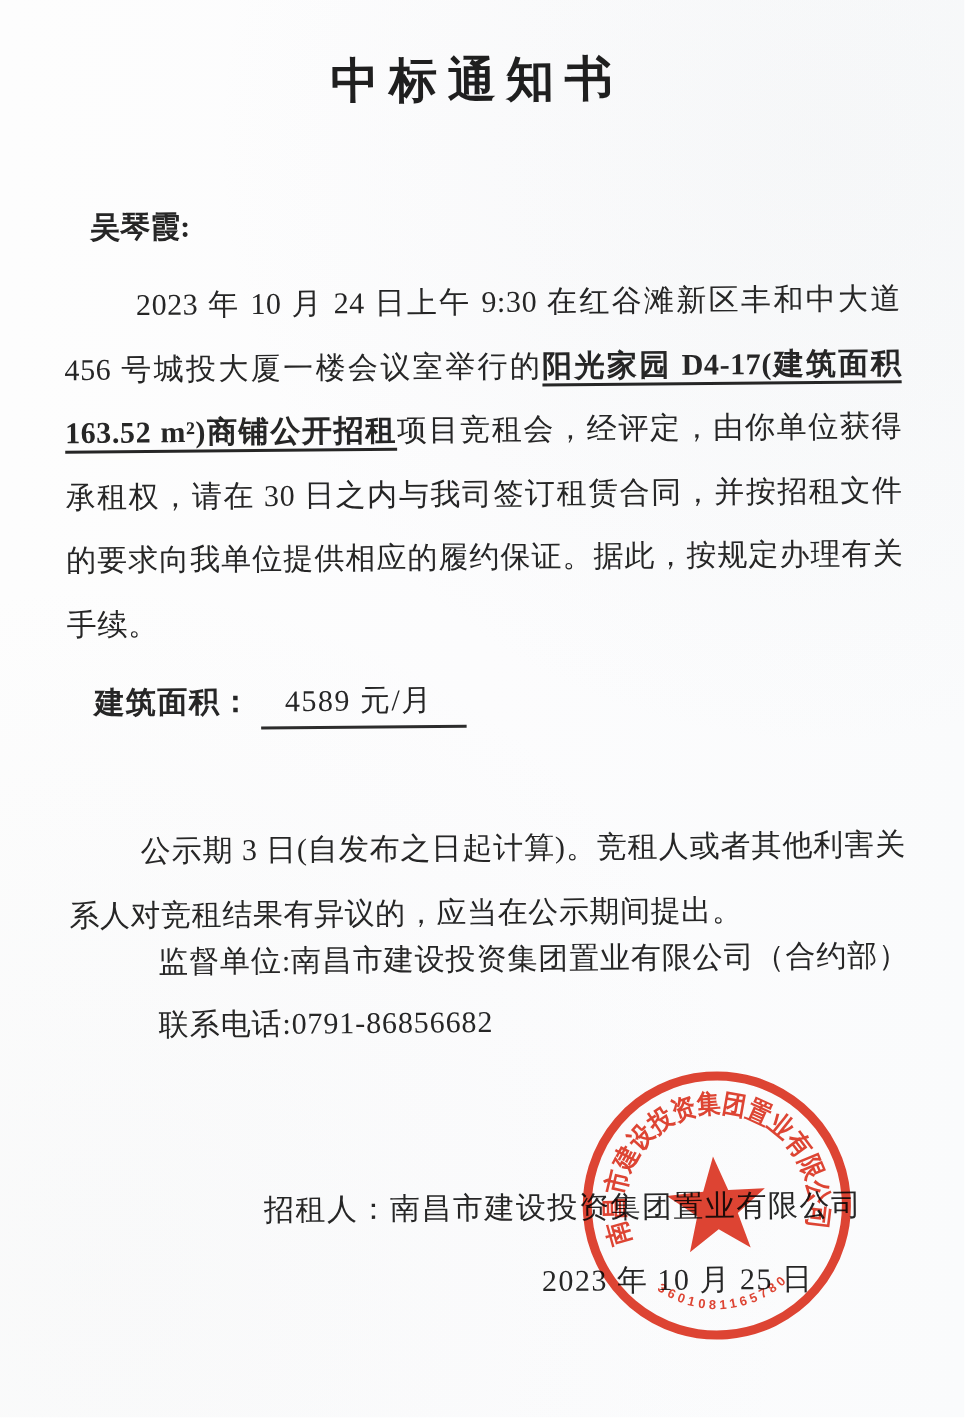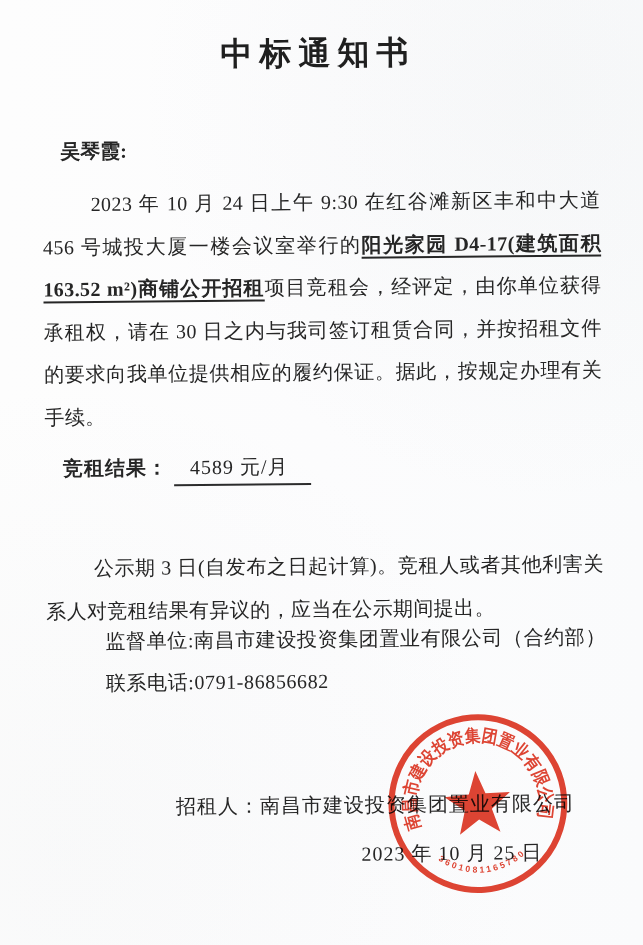--- a/index.html
+++ b/index.html
@@ -101,21 +101,21 @@
 <div class="page">
   <div class="tilt">
 
     <div class="doc-title">中标通知书</div>
 
     <div class="addressee">吴琴霞:</div>
 
     <div class="para para-body"><span>2023 年 10 月 24 日上午 9:30 在红谷滩新区丰和中大道 456 号城投大厦一楼会议室举行的</span><span class="bold-underline">阳光家园 D4-17(建筑面积 163.52 m²)商铺公开招租</span><span>项目竞租会，经评定，由你单位获得承租权，请在 30 日之内与我司签订租赁合同，并按招租文件的要求向我单位提供相应的履约保证。据此，按规定办理有关手续。</span></div>
 
     <div class="result-line">
-      <span class="result-label">竞租结果：</span><span class="result-value">4589 元/月</span>
+      <span class="result-label">建筑面积：</span><span class="result-value">4589 元/月</span>
     </div>
 
     <div class="para para-notice">公示期 3 日(自发布之日起计算)。竞租人或者其他利害关系人对竞租结果有异议的，应当在公示期间提出。</div>
 
     <div class="supervisor-line">监督单位:南昌市建设投资集团置业有限公司（合约部）</div>
 
     <div class="phone-line">联系电话:0791-86856682</div>
 
     <div class="lessor-line">招租人：南昌市建设投资集团置业有限公司</div>
 

